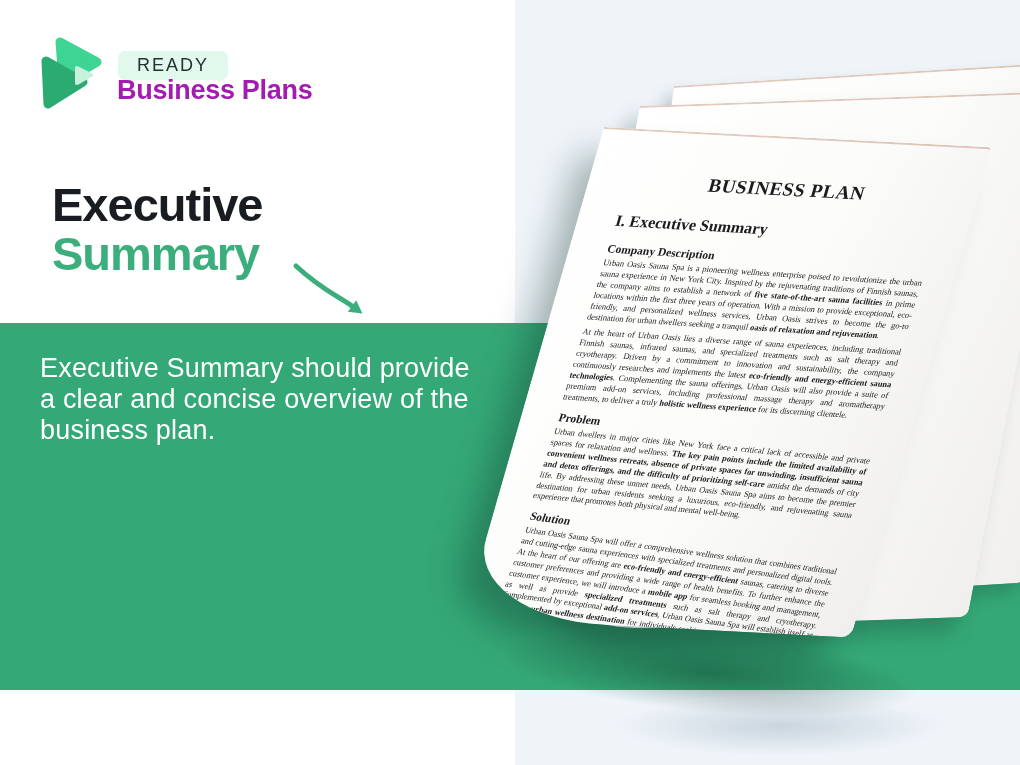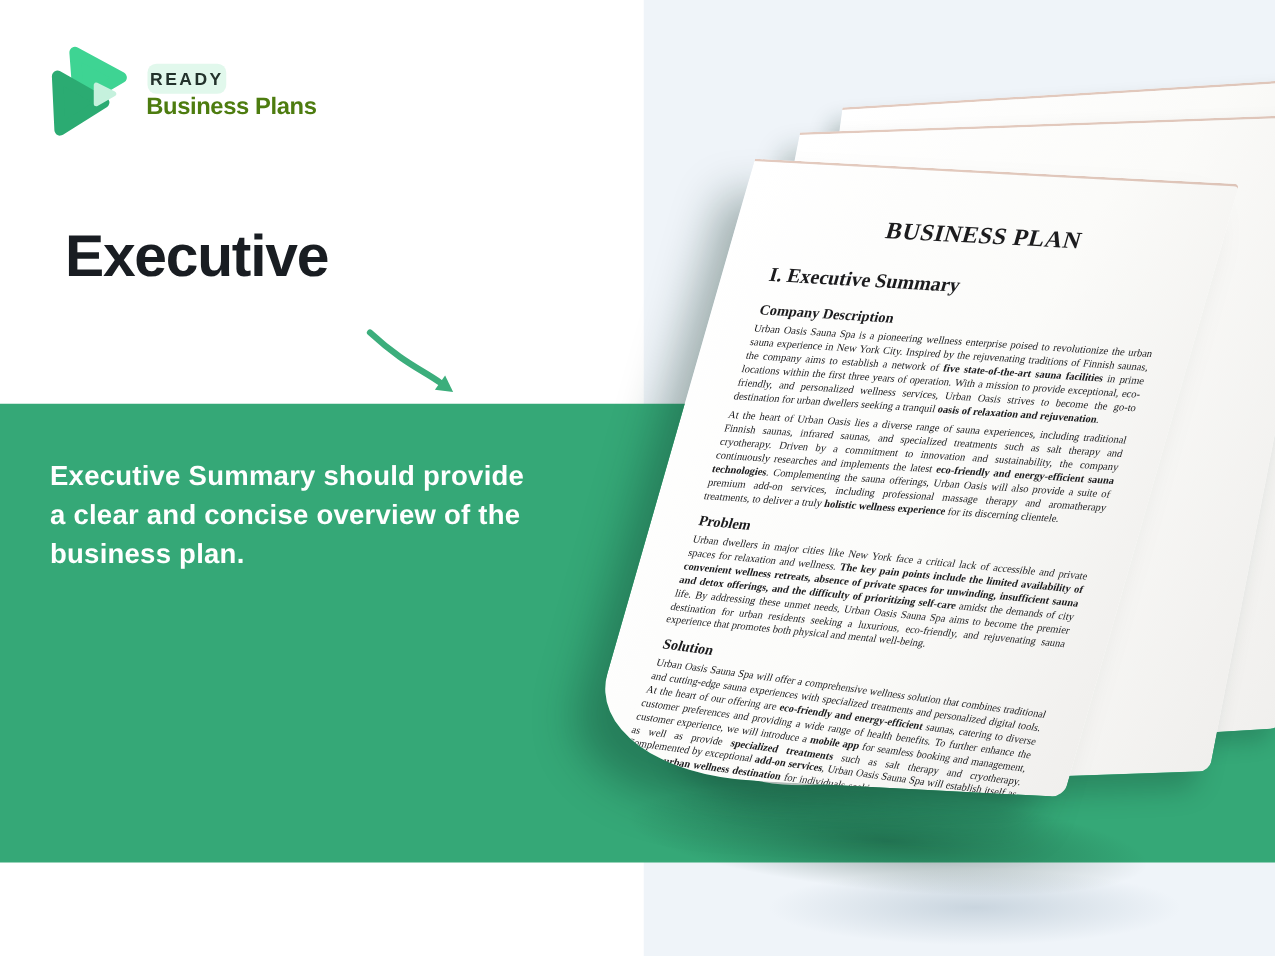--- a/index.html
+++ b/index.html
@@ -7,29 +7,29 @@
   .canvas{position:relative;width:1020px;height:765px;overflow:hidden;background:#ffffff;}
 
   
   .bg-right{position:absolute;left:515px;top:0;width:505px;height:765px;background:#EFF4F9;}
   .below-band-shadow{position:absolute;left:560px;top:686px;width:440px;height:80px;
     background:radial-gradient(closest-side, rgba(155,175,190,.45), rgba(155,175,190,0) 75%);}
 
   
   .band{position:absolute;left:0;top:323px;width:1020px;height:367px;background:#35A877;z-index:1;}
   .band-text{position:absolute;left:40px;top:30px;width:600px;color:#ffffff;}
-  .band-text p{margin:12px 0 31px 0;font-size:22px;line-height:31px;font-weight:700;
+  .band-text p{margin:0 0 31px 0;font-size:27px;line-height:31px;font-weight:400;
     letter-spacing:.2px;white-space:pre-line;}
 
   
   .logo-mark{position:absolute;left:34px;top:26px;z-index:2;}
   .ready-badge{position:absolute;left:118px;top:51px;z-index:2;background:#E1F8EC;border-radius:7px;
-    padding:4px 2px;font-size:14px;letter-spacing:2px;color:#23322c;font-weight:700;}
-  .brand{position:absolute;left:117px;top:75px;z-index:2;font-size:19px;font-weight:700;
-    letter-spacing:-.3px;color:#4d7c0f;}
+    padding:4px 19px;font-size:18px;letter-spacing:2px;color:#23322c;font-weight:400;}
+  .brand{position:absolute;left:117px;top:75px;z-index:2;font-size:27px;font-weight:700;
+    letter-spacing:-.3px;color:#a21caf;}
 
   
   .headline{position:absolute;left:52px;top:180px;z-index:2;font-weight:700;font-size:47px;
     line-height:49px;letter-spacing:-1px;}
   .headline .l1{color:#191d22;}
   .headline .l2{color:#3CAE7C;}
   .arrow{position:absolute;left:288px;top:258px;z-index:2;}
 
   
   .stack-shadow{position:absolute;left:420px;top:618px;width:580px;height:110px;z-index:2;
@@ -70,20 +70,21 @@
   <svg class="logo-mark" width="78" height="96" viewBox="0 0 78 96">
     <polygon points="26,16 29,56 63,36" fill="#3ED493" stroke="#3ED493" stroke-width="9" stroke-linejoin="round"></polygon>
     <polygon points="12,35 14,78 49,56" fill="#2BAB72" stroke="#2BAB72" stroke-width="9" stroke-linejoin="round"></polygon>
     <polygon points="43,42 43,57 57,49" fill="#C5F1DD" stroke="#C5F1DD" stroke-width="4" stroke-linejoin="round"></polygon>
   </svg>
   <div class="ready-badge">READY</div>
   <div class="brand">Business Plans</div>
 
   <div class="headline">
     <div class="l1">Executive</div>
+    <div class="l2">Summary</div>
   </div>
   <svg class="arrow" width="92" height="62" viewBox="0 0 92 62">
     <path d="M8,8 C 34,32 50,38 64,48" fill="none" stroke="#3CAE7C" stroke-width="5" stroke-linecap="round"></path>
     <polygon points="74.5,55.5 59.9,53.7 68.1,42.3" fill="#3CAE7C"></polygon>
   </svg>
 
   <div class="band">
     <div class="band-text">
       <p>Executive Summary should provide
 a clear and concise overview of the

